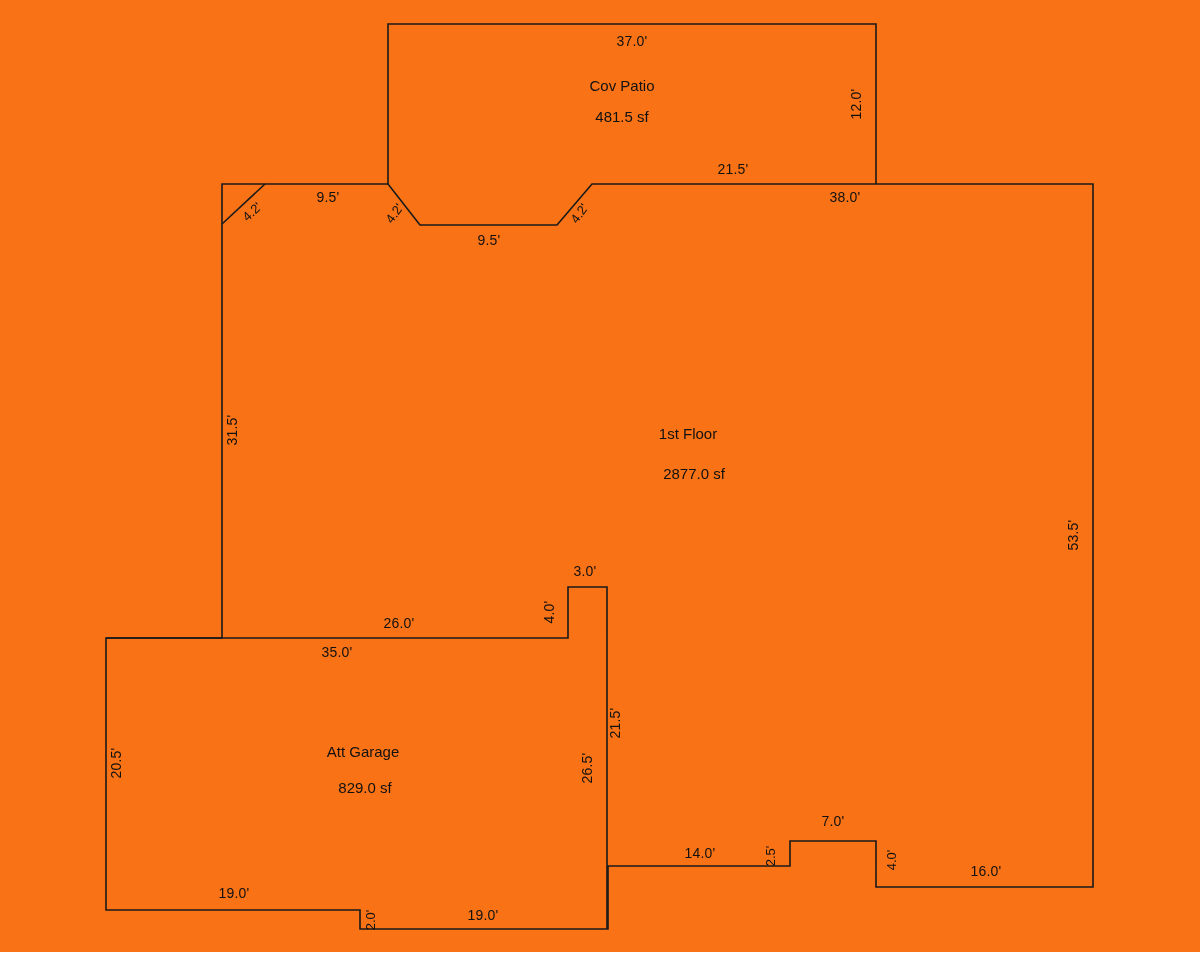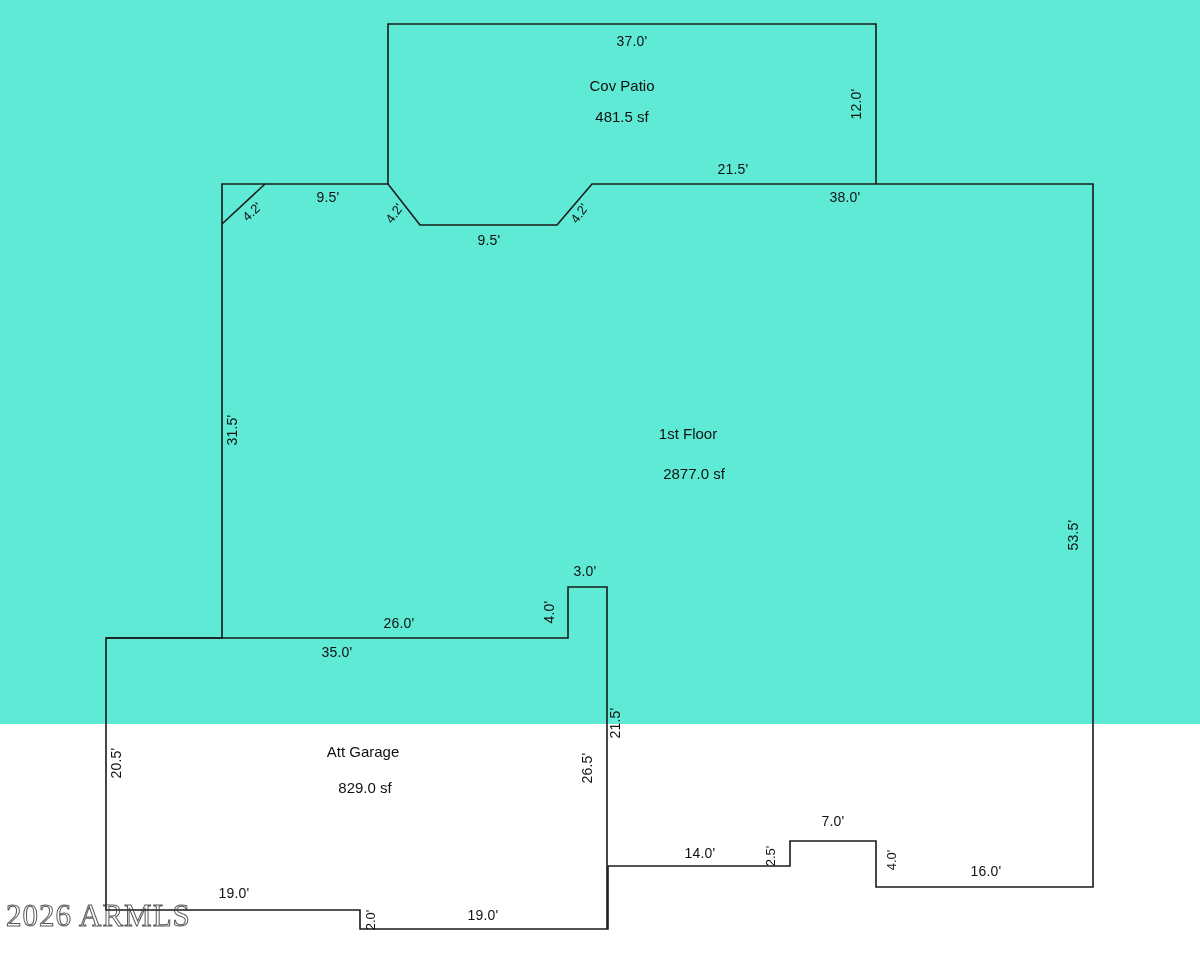--- a/index.html
+++ b/index.html
@@ -11,22 +11,22 @@
   body {
     width: 1200px;
     height: 960px;
     font-family: "Liberation Sans", sans-serif;
     overflow: hidden;
     position: relative;
   }
   #plan-root {
     position: relative;
     width: 1200px;
-    height: 724px;
-    background: #5eead4;
+    height: 952px;
+    background: #f97316;
   }
   svg#plan-svg {
     display: block;
     width: 1200px;
     height: 960px;
   }
   .outline {
     fill: none;
     stroke: #1a1a1a;
     stroke-width: 1.6;
@@ -160,15 +160,14 @@
     <text class="dim-text-small" x="775" y="856" text-anchor="middle" transform="rotate(-90 775 856)">2.5'</text>
 
     <text class="dim-text" x="833" y="826" text-anchor="middle">7.0'</text>
 
     <text class="dim-text-small" x="896" y="860" text-anchor="middle" transform="rotate(-90 896 860)">4.0'</text>
 
     <text class="dim-text" x="986" y="876" text-anchor="middle">16.0'</text>
 
   </svg>
 
-  <div class="watermark">2026 ARMLS</div>
 
 </div>
 
 </body></html>

